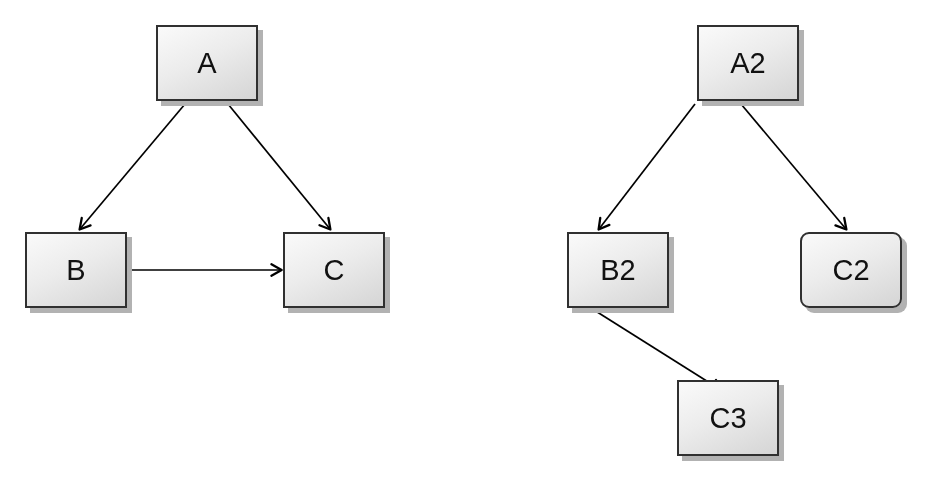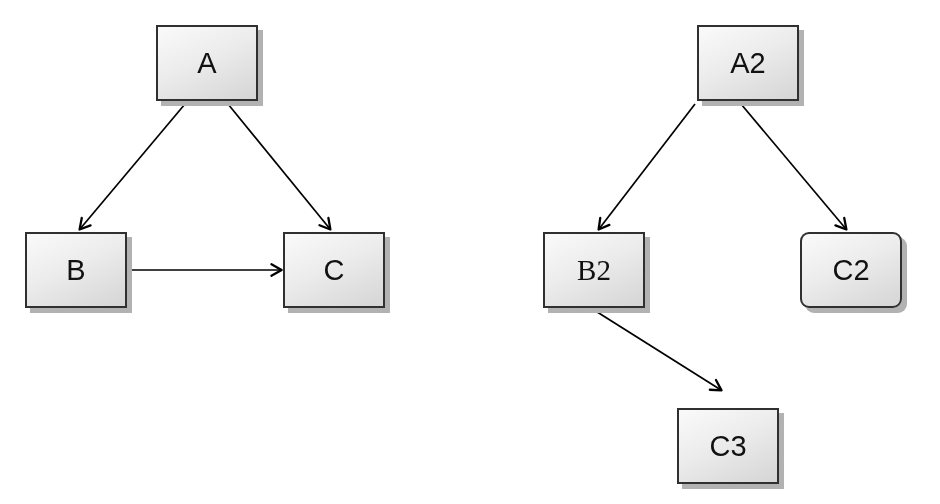--- a/index.html
+++ b/index.html
@@ -35,23 +35,23 @@
     justify-content: center;
     font-size: 29px;
     color: #111111;
     line-height: 1;
     user-select: none;
   }
   .node-a  { left: 156px; top: 25px;  }
   .node-b  { left: 25px;  top: 232px; }
   .node-c  { left: 283px; top: 232px; }
   .node-a2 { left: 670px; top: 25px; margin-left: 27px;  }
-  .node-b2 { left: 543px; top: 232px; font-family: Liberation Serif, serif; }
+  .node-b2 { left: 567px; top: 232px; }
   .node-c2 { left: 800px; top: 232px; border-radius: 9px; }
-  .node-c3 { left: 677px; top: 408px; }
+  .node-c3 { left: 677px; top: 380px; }
   .edge {
     stroke: #000000;
     stroke-width: 1.7;
     fill: none;
   }
 </style>
 </head>
 <body>
 
 <div id="canvas">

